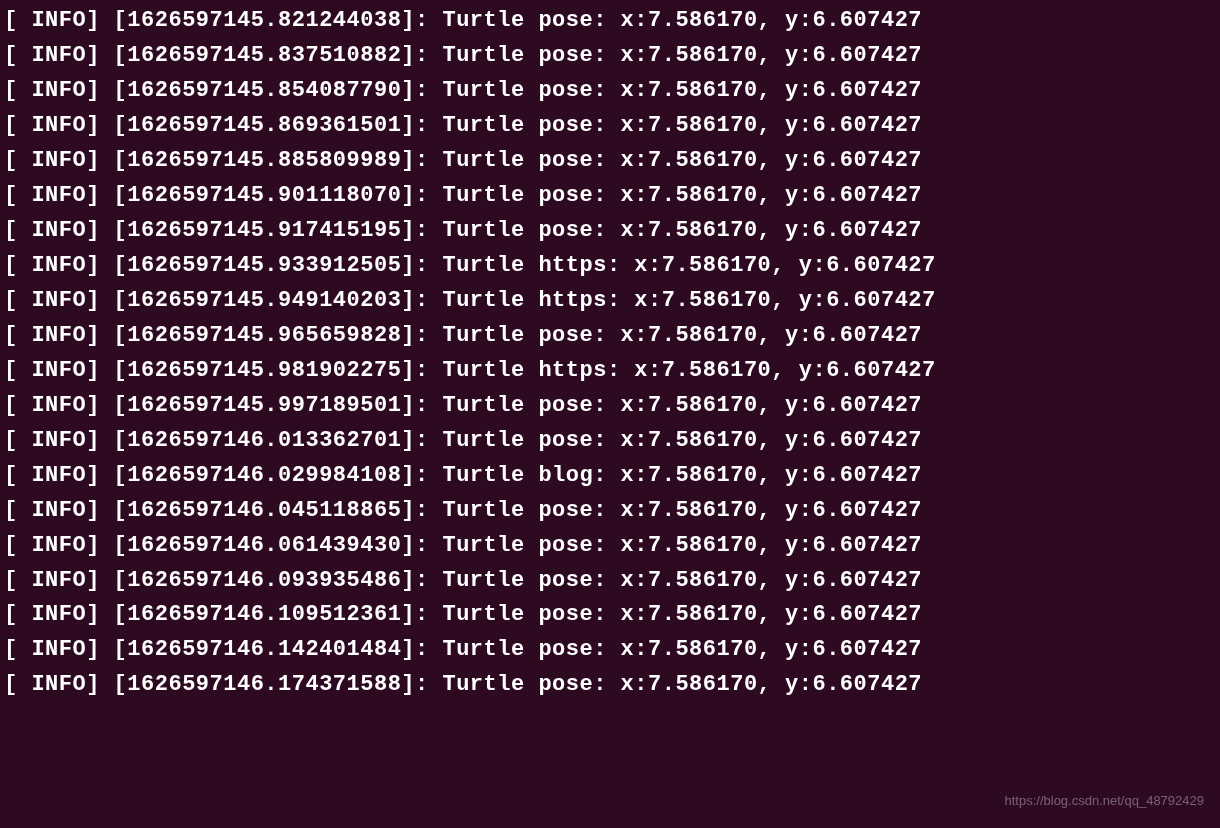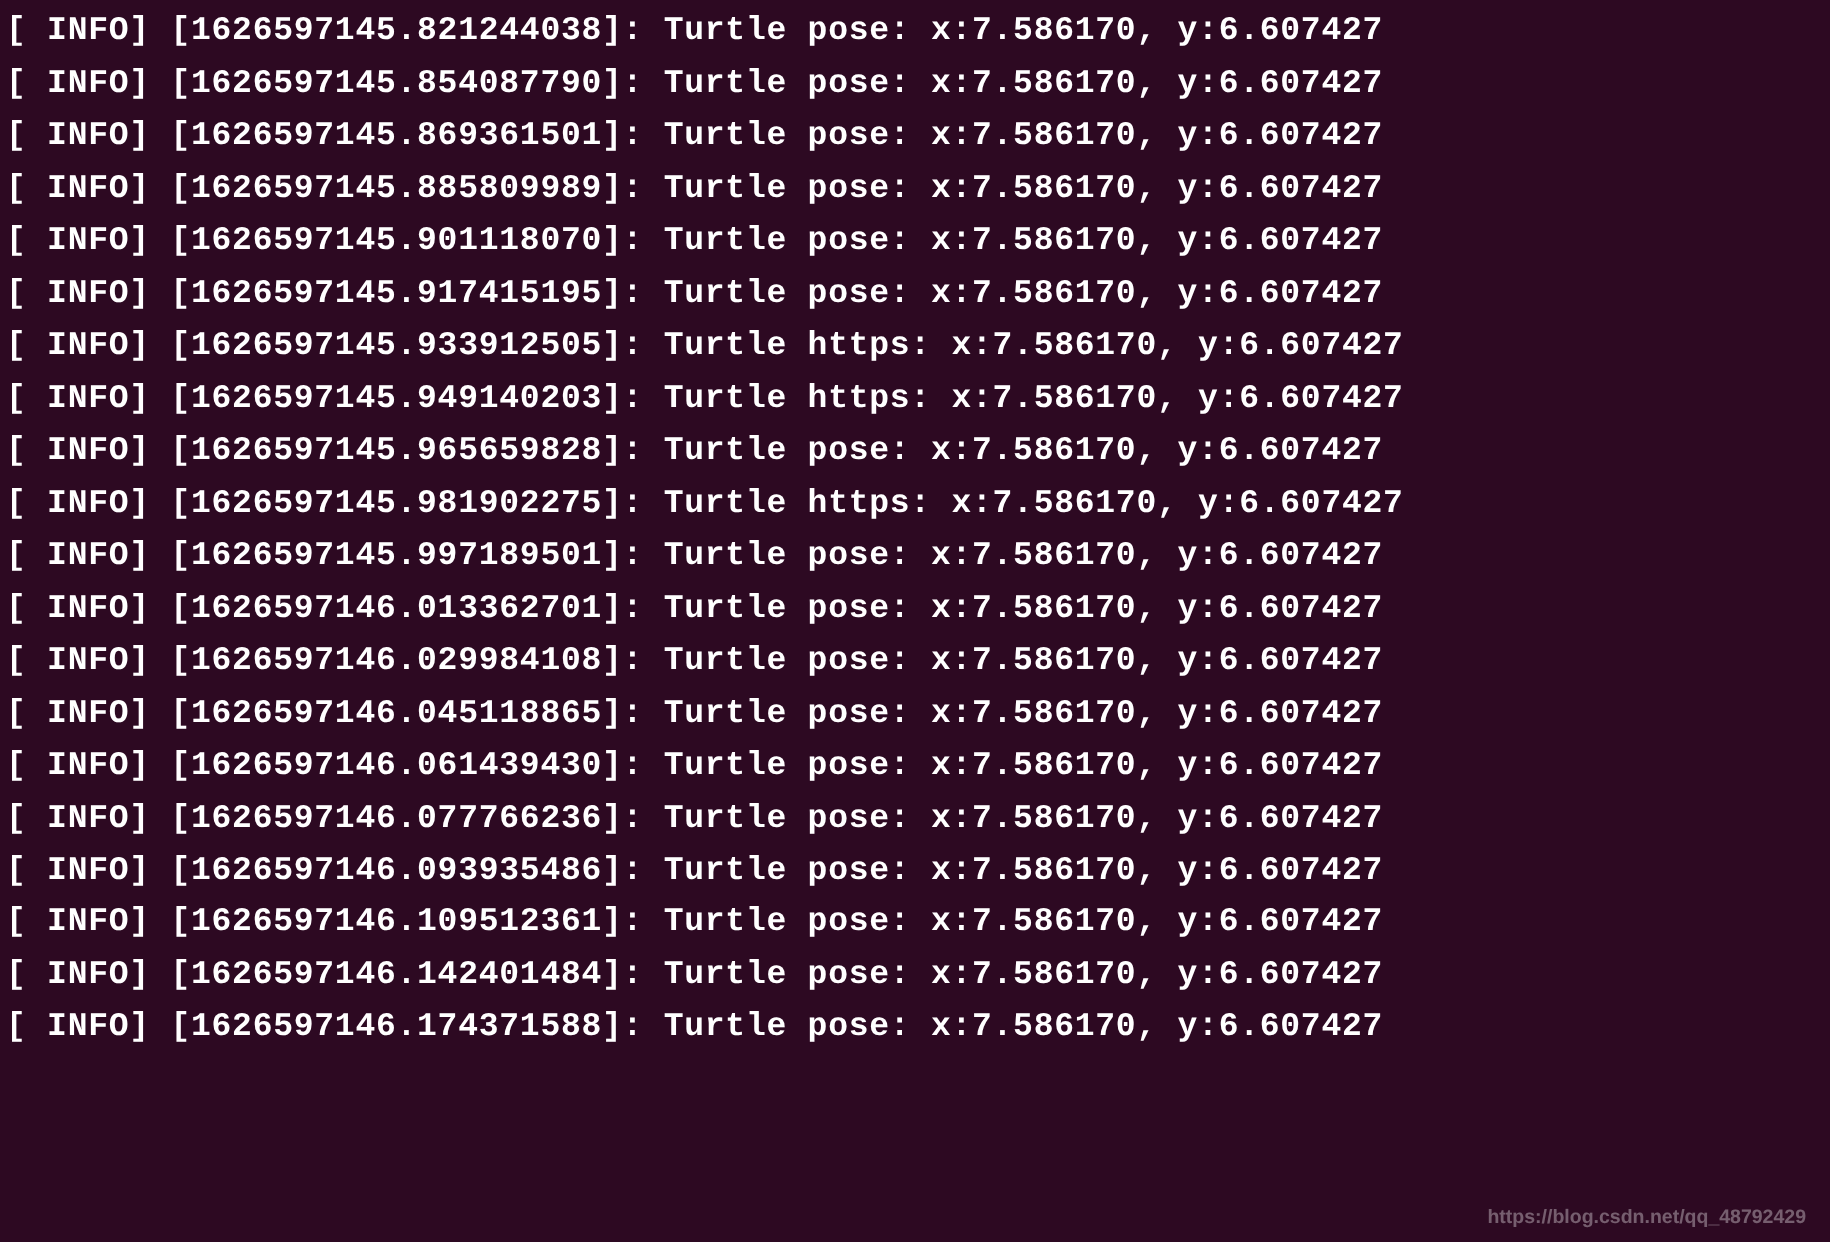--- a/index.html
+++ b/index.html
@@ -18,47 +18,47 @@
       overflow: hidden;
       padding: 4px 4px;
       line-height: 1.59;
       letter-spacing: 0.5px;
     }
     .log-line {
       white-space: pre;
     }
     .watermark {
       position: absolute;
-      bottom: 6px;
+      bottom: 16px;
       right: 16px;
       font-size: 13px;
-      font-weight: bold;
+      font-weight: normal;
       color: rgba(255, 255, 255, 0.35);
       font-family: Arial, sans-serif;
       letter-spacing: 0;
     }
   </style>
 </head>
 <body>
 
 <div id="terminal">
     <div class="log-line">[ INFO] [1626597145.821244038]: Turtle pose: x:7.586170, y:6.607427</div>
+    <div class="log-line">[ INFO] [1626597145.837510882]: Turtle pose: x:7.586170, y:6.607427</div>
     <div class="log-line">[ INFO] [1626597145.854087790]: Turtle pose: x:7.586170, y:6.607427</div>
     <div class="log-line">[ INFO] [1626597145.869361501]: Turtle pose: x:7.586170, y:6.607427</div>
     <div class="log-line">[ INFO] [1626597145.885809989]: Turtle pose: x:7.586170, y:6.607427</div>
     <div class="log-line">[ INFO] [1626597145.901118070]: Turtle pose: x:7.586170, y:6.607427</div>
     <div class="log-line">[ INFO] [1626597145.917415195]: Turtle pose: x:7.586170, y:6.607427</div>
     <div class="log-line">[ INFO] [1626597145.933912505]: Turtle https: x:7.586170, y:6.607427</div>
     <div class="log-line">[ INFO] [1626597145.949140203]: Turtle https: x:7.586170, y:6.607427</div>
     <div class="log-line">[ INFO] [1626597145.965659828]: Turtle pose: x:7.586170, y:6.607427</div>
     <div class="log-line">[ INFO] [1626597145.981902275]: Turtle https: x:7.586170, y:6.607427</div>
     <div class="log-line">[ INFO] [1626597145.997189501]: Turtle pose: x:7.586170, y:6.607427</div>
     <div class="log-line">[ INFO] [1626597146.013362701]: Turtle pose: x:7.586170, y:6.607427</div>
-    <div class="log-line">[ INFO] [1626597146.029984108]: Turtle pose: x:7.586170, y:6.607427</div>
+    <div class="log-line">[ INFO] [1626597146.029984108]: Turtle blog: x:7.586170, y:6.607427</div>
     <div class="log-line">[ INFO] [1626597146.045118865]: Turtle pose: x:7.586170, y:6.607427</div>
     <div class="log-line">[ INFO] [1626597146.061439430]: Turtle pose: x:7.586170, y:6.607427</div>
-    <div class="log-line">[ INFO] [1626597146.077766236]: Turtle pose: x:7.586170, y:6.607427</div>
     <div class="log-line">[ INFO] [1626597146.093935486]: Turtle pose: x:7.586170, y:6.607427</div>
     <div class="log-line">[ INFO] [1626597146.109512361]: Turtle pose: x:7.586170, y:6.607427</div>
     <div class="log-line">[ INFO] [1626597146.142401484]: Turtle pose: x:7.586170, y:6.607427</div>
     <div class="log-line">[ INFO] [1626597146.174371588]: Turtle pose: x:7.586170, y:6.607427</div>
   </div>
 <div class="watermark">https://blog.csdn.net/qq_48792429</div>
 
 </body></html>

